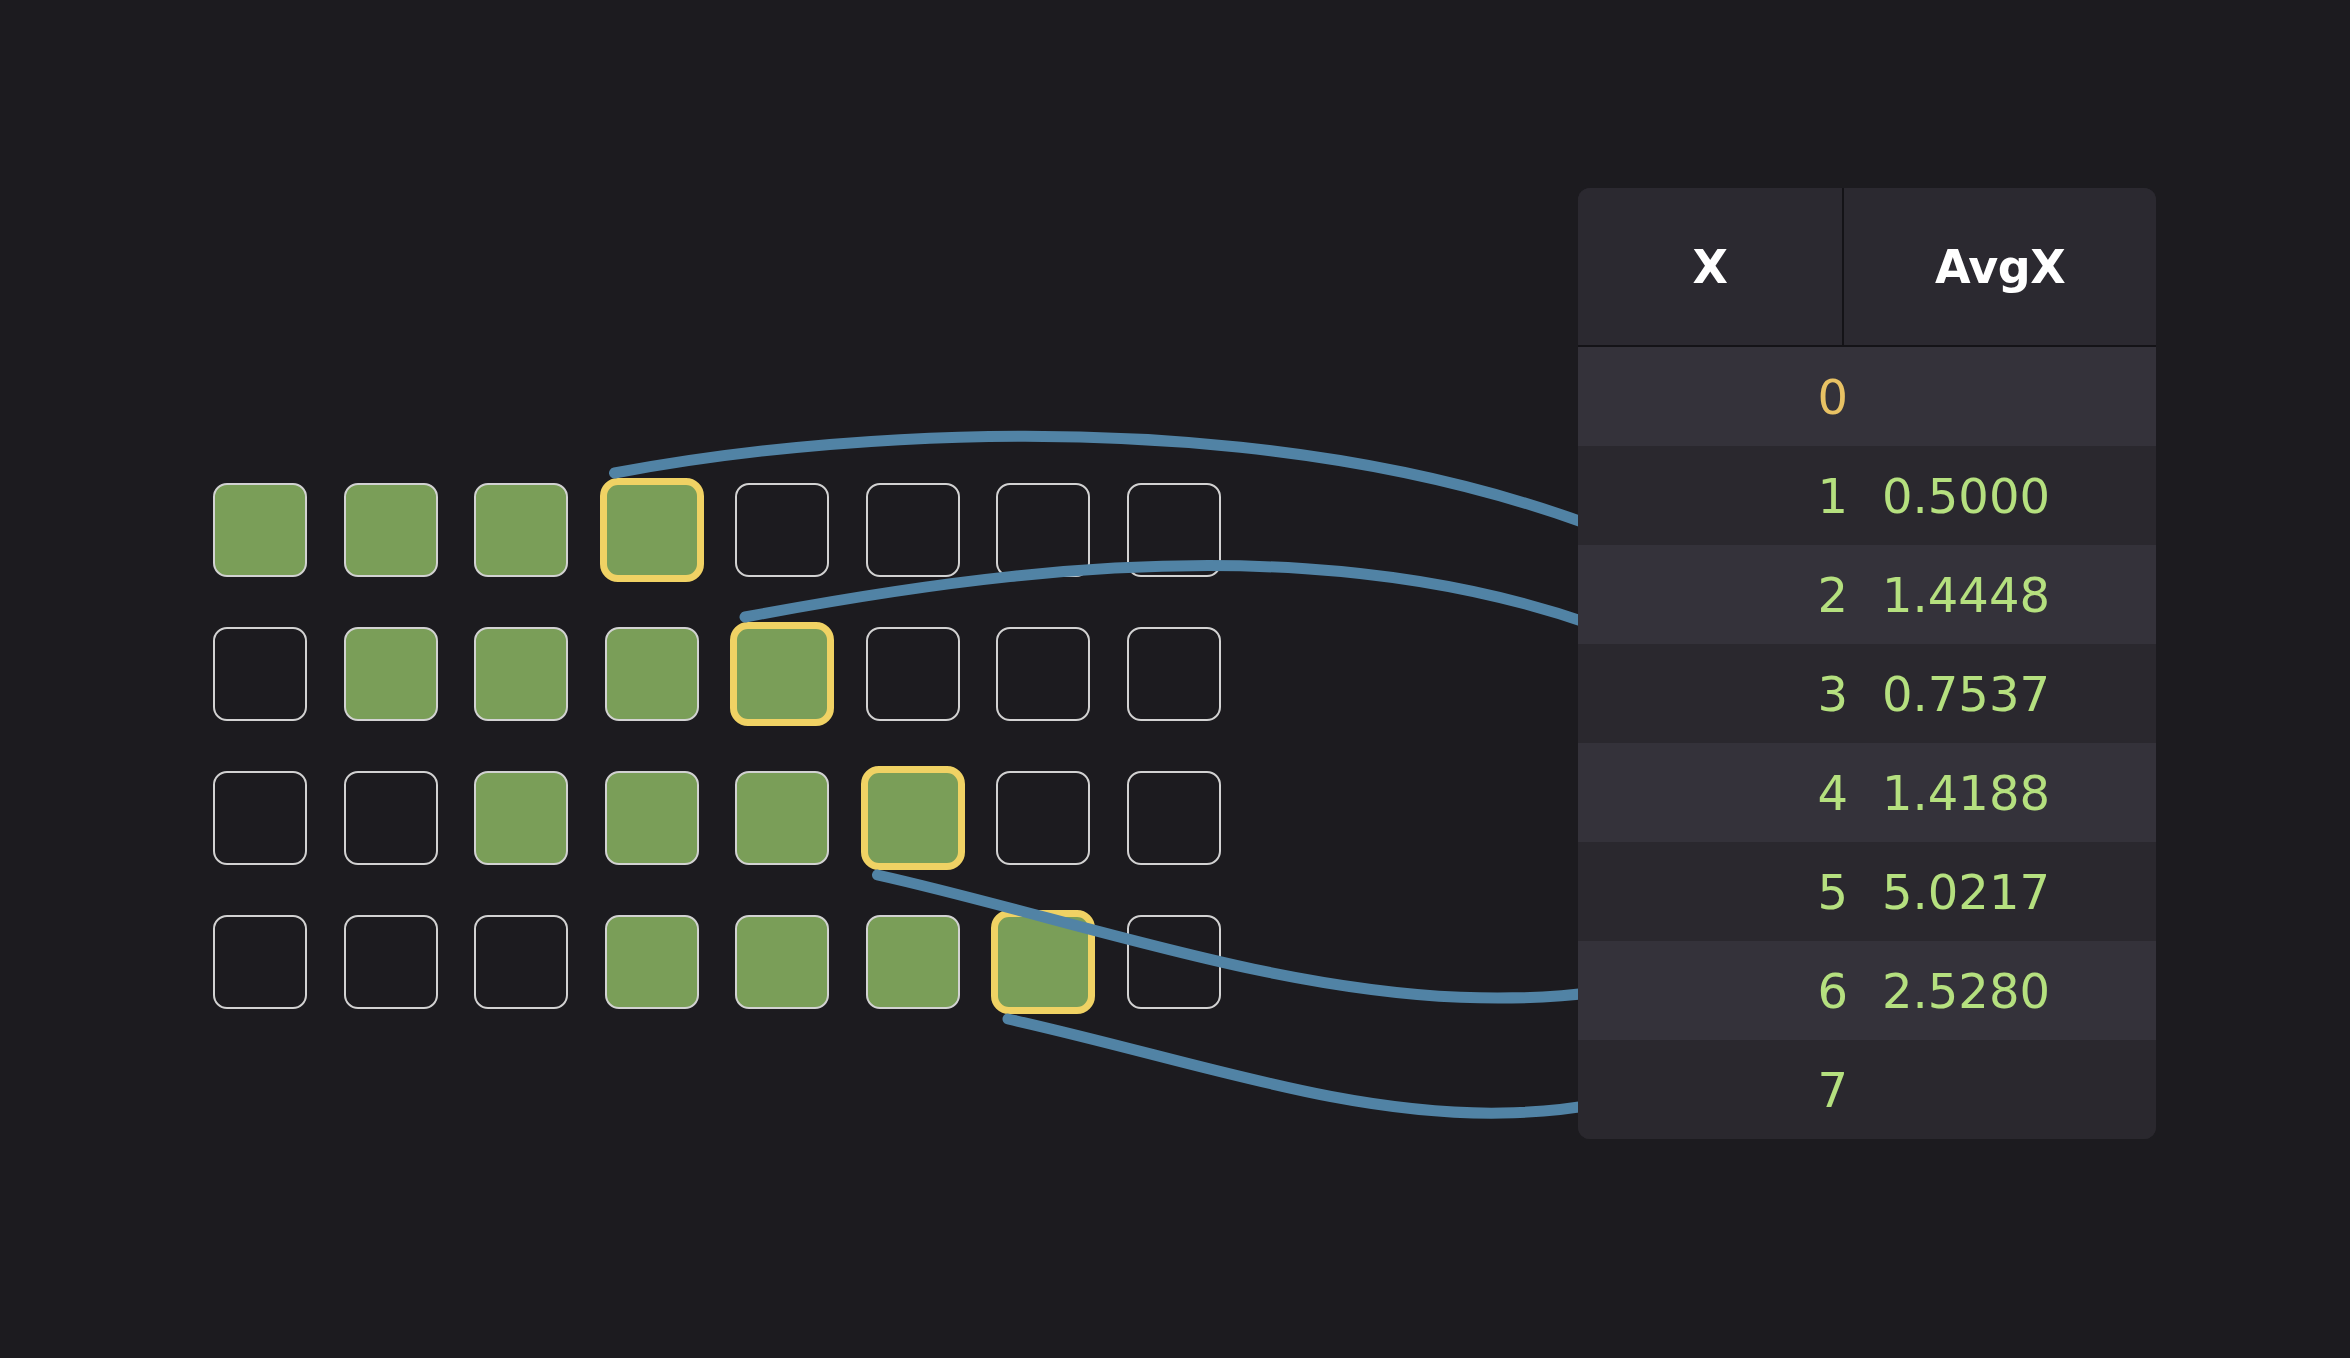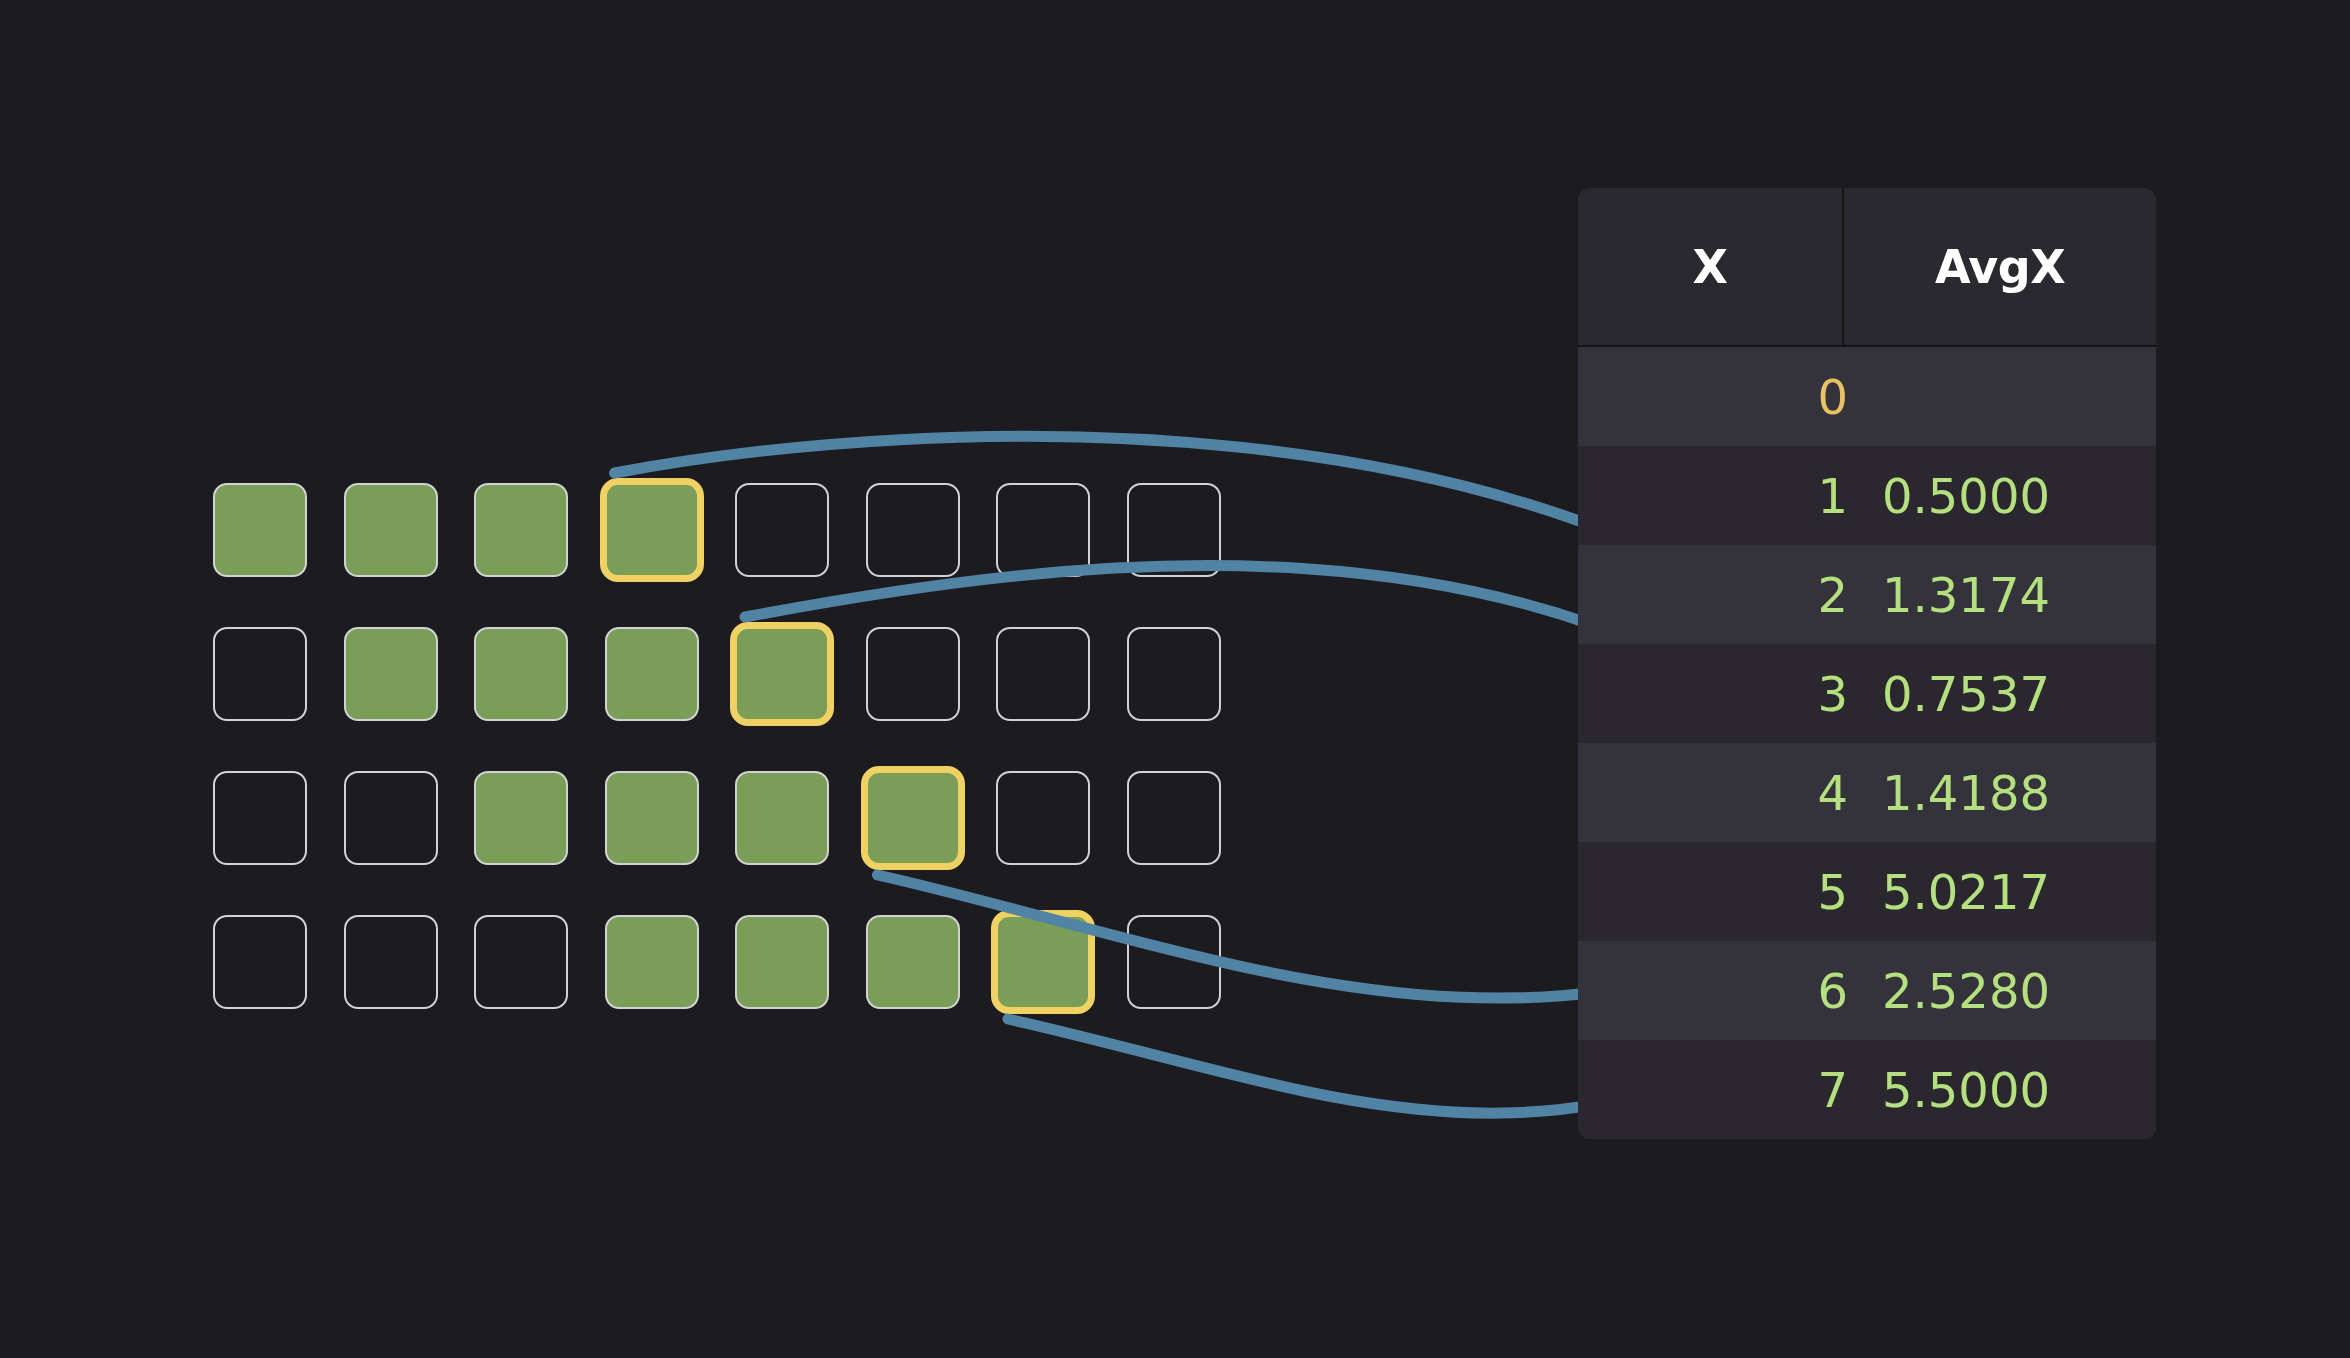--- a/index.html
+++ b/index.html
@@ -183,38 +183,37 @@
     <div id="tbody">
         <div class="trow odd">
           <div class="td td-x c-yellow">0</div>
         </div>
         <div class="trow even">
           <div class="td td-x c-green">1</div>
           <div class="td td-avg c-green">0.5000</div>
         </div>
         <div class="trow odd">
           <div class="td td-x c-green">2</div>
-          <div class="td td-avg c-green">1.3174</div>
+          <div class="td td-avg c-green">1.4448</div>
         </div>
         <div class="trow even">
           <div class="td td-x c-green">3</div>
           <div class="td td-avg c-green">0.7537</div>
         </div>
         <div class="trow odd">
           <div class="td td-x c-green">4</div>
           <div class="td td-avg c-green">1.4188</div>
         </div>
         <div class="trow even">
           <div class="td td-x c-green">5</div>
           <div class="td td-avg c-green">5.0217</div>
         </div>
         <div class="trow odd">
           <div class="td td-x c-green">6</div>
           <div class="td td-avg c-green">2.5280</div>
         </div>
         <div class="trow even">
           <div class="td td-x c-green">7</div>
-          <div class="td td-avg c-green">5.5000</div>
         </div>
       </div>
   </div>
 
 </div>
 
 </body></html>

